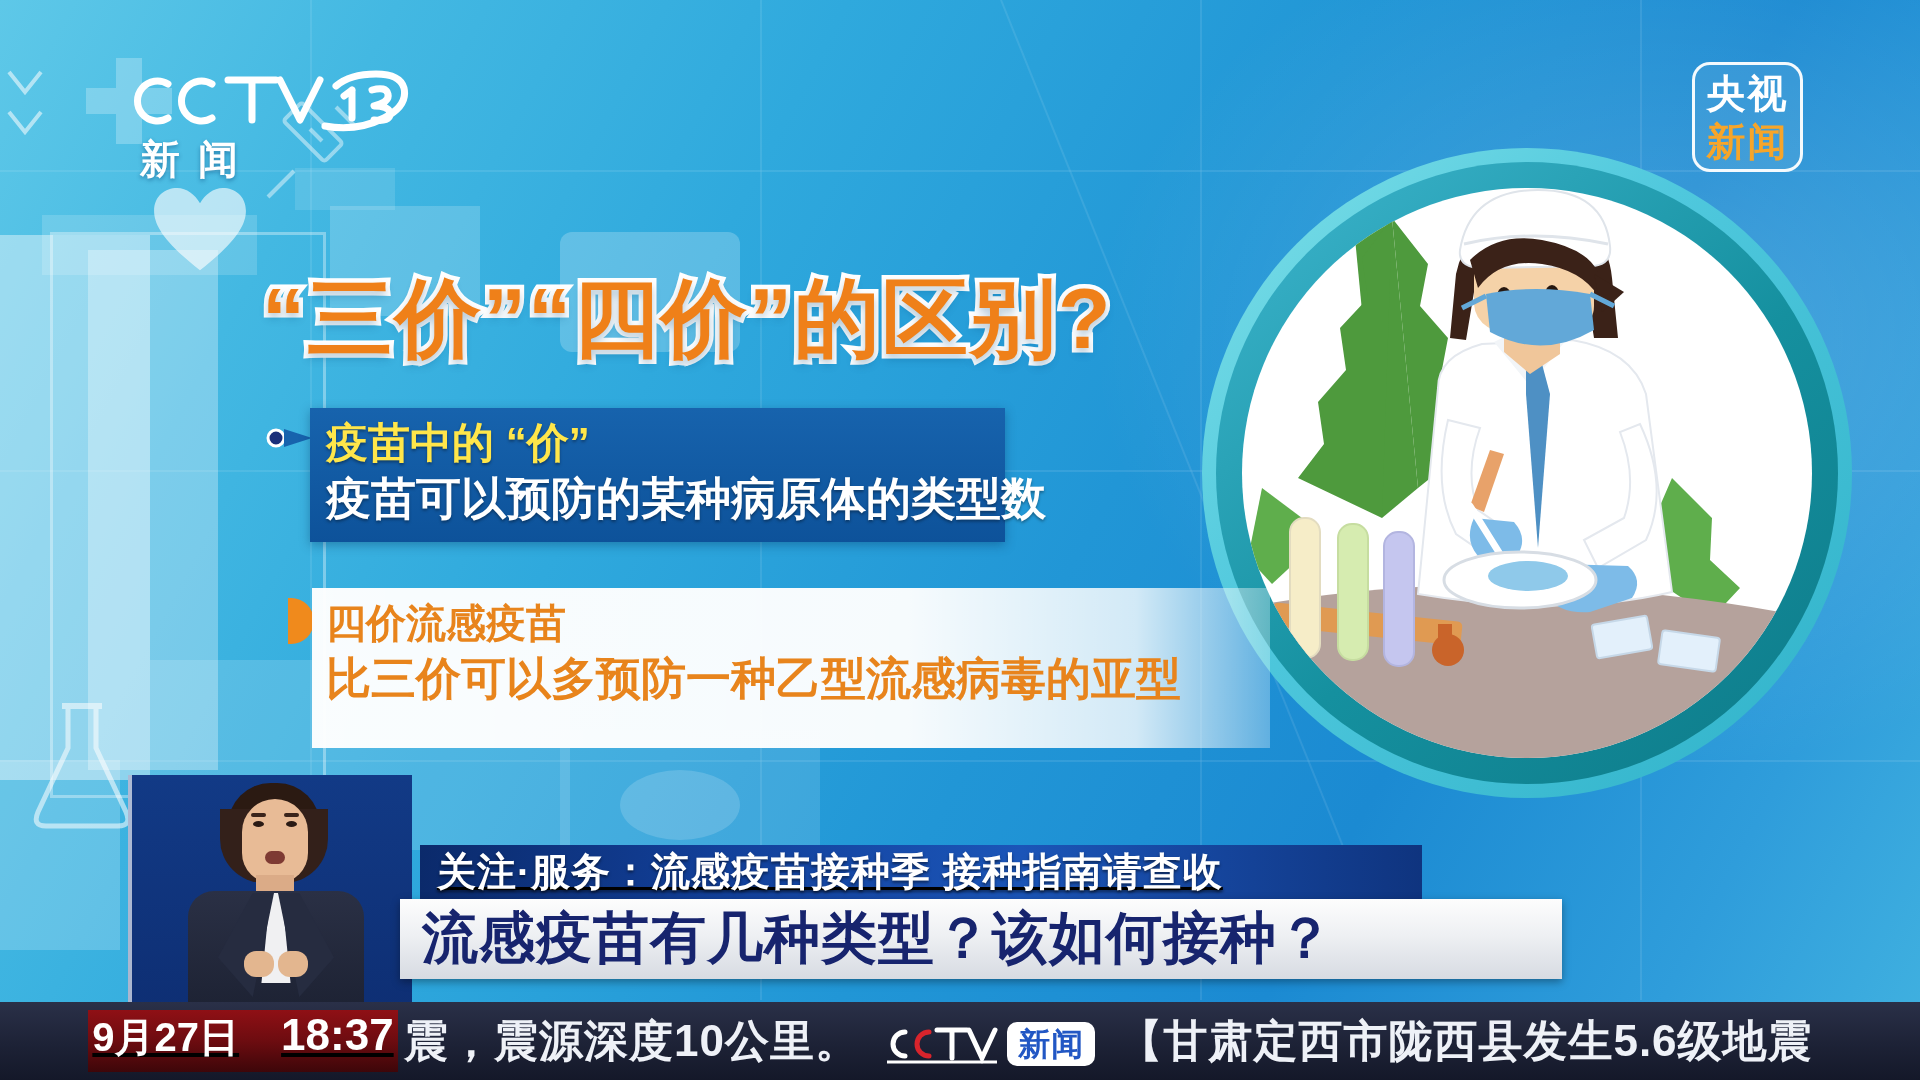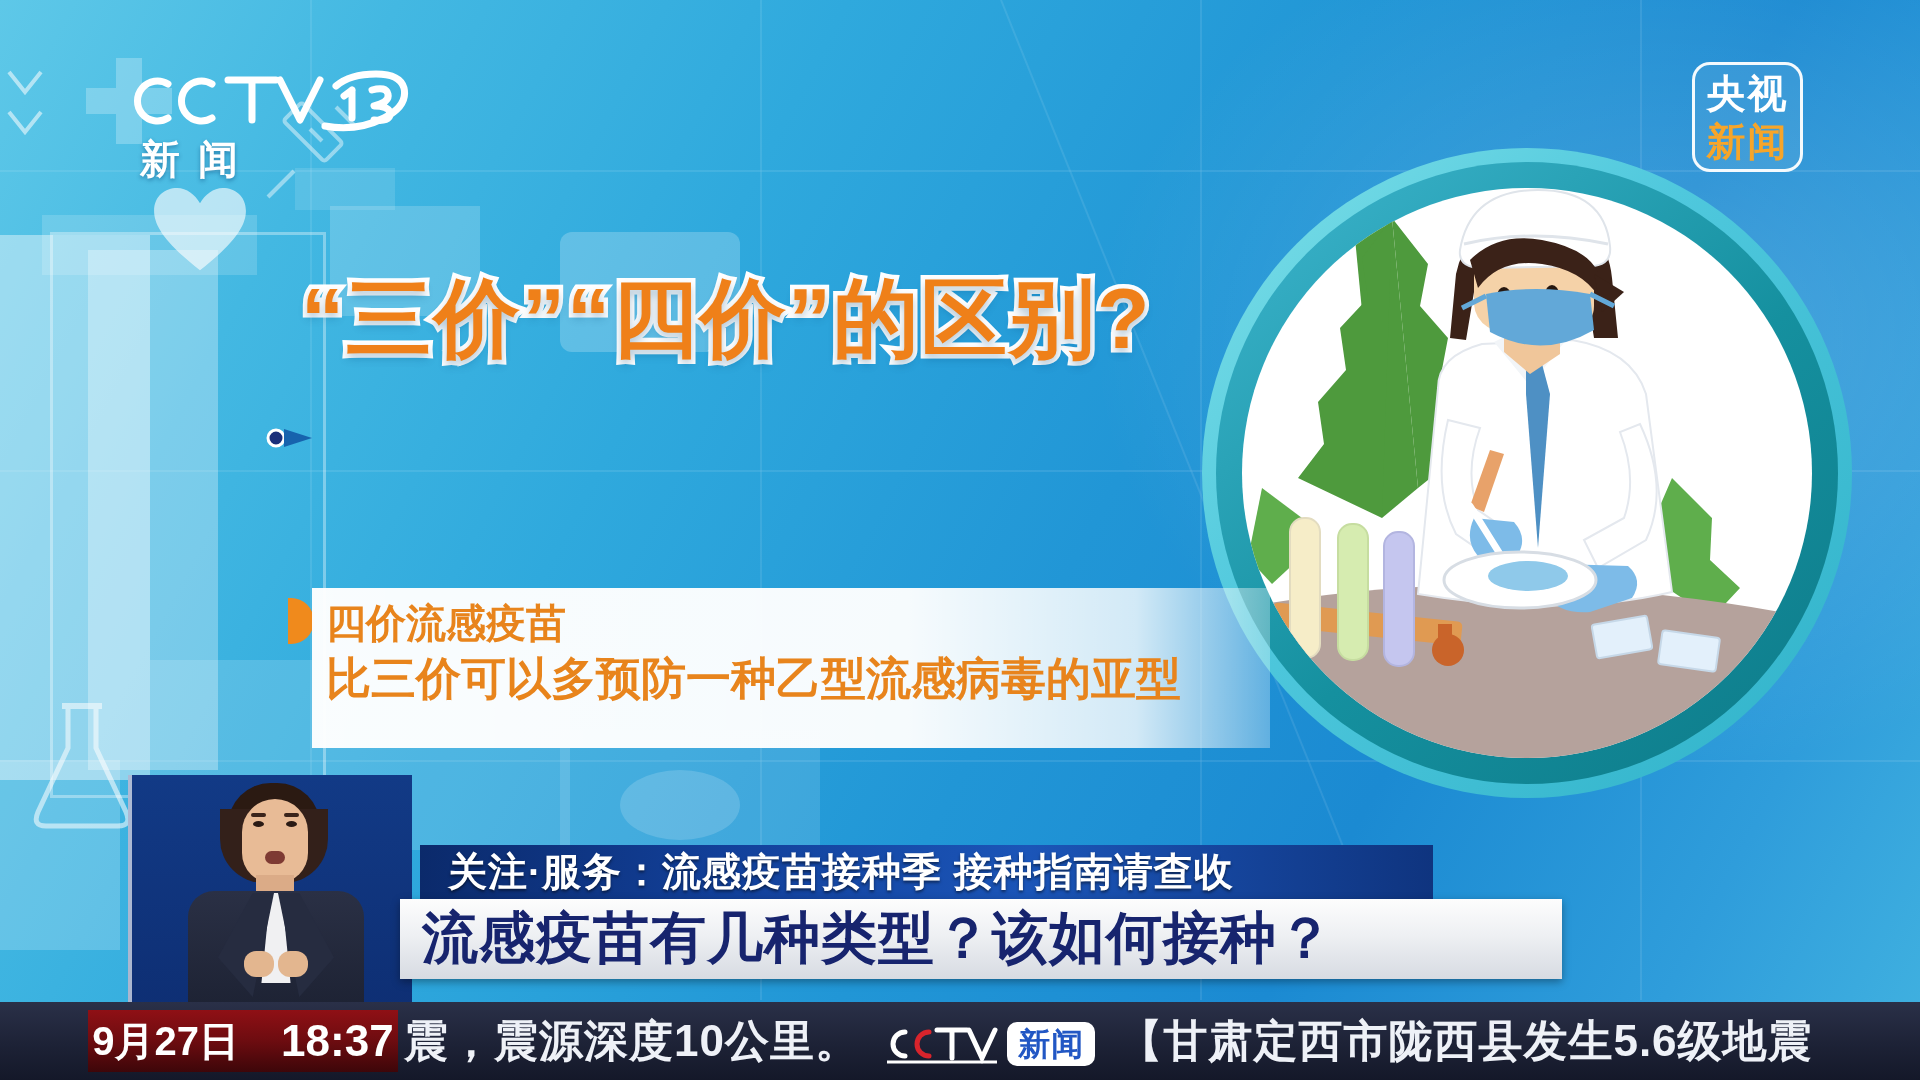--- a/index.html
+++ b/index.html
@@ -60,21 +60,21 @@
     background:linear-gradient(135deg,#7fe0e8 0%,#4fc8dd 40%,#2fb2c9 100%);}
   .ring-mid{position:absolute;inset:14px;border-radius:50%;
     background:linear-gradient(140deg,#3fb6cf 0%,#15909f 55%,#0d7a88 100%);}
   .ring-in{position:absolute;inset:40px;border-radius:50%;background:#ffffff;overflow:hidden;}
 
   
   .headline{position:absolute;left:262px;top:272px;
     font-size:86px;line-height:92px;font-weight:900;letter-spacing:2px;
     color:#ef8019;
     -webkit-text-stroke:9px #ffffff;paint-order:stroke fill;
-    text-shadow:0 5px 9px rgba(0,70,120,.30);white-space:nowrap;margin-left:39px;}
+    text-shadow:0 5px 9px rgba(0,70,120,.30);white-space:nowrap;}
 
   
   .box1{position:absolute;left:310px;top:408px;width:665px;
     background:linear-gradient(180deg,#1763ad 0%,#0d529a 100%);
     padding:8px 14px 14px 16px;box-shadow:0 3px 10px rgba(0,40,80,.35);}
   .box1 .t1{font-size:42px;line-height:54px;font-weight:800;color:#ffe64a;
     text-shadow:0 2px 3px rgba(0,0,0,.35);white-space:nowrap;}
   .box1 .t2{font-size:45px;line-height:58px;font-weight:800;color:#ffffff;
     text-shadow:0 2px 3px rgba(0,0,0,.35);white-space:nowrap;}
   .marker1{position:absolute;left:266px;top:425px;width:46px;height:26px;}
@@ -105,36 +105,36 @@
     clip-path:polygon(40% 0,60% 0,76% 100%,24% 100%);}
   .an-lapelL{position:absolute;left:86px;top:118px;width:56px;height:104px;background:#262c40;
     clip-path:polygon(62% 0,100% 0,62% 100%,0 62%);}
   .an-lapelR{position:absolute;left:146px;top:118px;width:56px;height:104px;background:#262c40;
     clip-path:polygon(0 0,38% 0,100% 62%,38% 100%);}
   .an-hand{position:absolute;top:176px;width:30px;height:26px;background:#e3b68f;border-radius:12px;}
 
   
   .lt-top{position:absolute;left:420px;top:845px;width:985px;height:54px;
     background:linear-gradient(90deg,#0b2a6b 0%,#12409a 30%,#1b55b8 60%,#0f347f 100%);
-    display:flex;align-items:flex-start;padding-left:28px;}
+    display:flex;align-items:flex-start;padding-left:17px;text-decoration:underline;}
   .lt-top span{font-size:39px;font-weight:800;color:#ffffff;letter-spacing:1px;
     text-shadow:0 2px 3px rgba(0,0,0,.5);white-space:nowrap;}
   .lt-main{position:absolute;left:400px;top:899px;width:1140px;height:80px;
     background:linear-gradient(180deg,#fdfdfd 0%,#eef0f3 45%,#d7dbe2 100%);
     display:flex;align-items:center;padding-left:22px;
     box-shadow:0 3px 8px rgba(0,0,0,.35);}
   .lt-main span{font-size:56px;font-weight:900;color:#17246e;letter-spacing:1px;white-space:nowrap;}
 
   
   .ticker{position:absolute;left:0;bottom:0;width:1920px;height:78px;
     background:linear-gradient(180deg,#2a3048 0%,#1d2236 55%,#141829 100%);
     display:flex;align-items:center;overflow:hidden;}
   .tick-date{position:relative;width:310px;height:62px;margin-left:88px;flex:0 0 auto;
     background:linear-gradient(180deg,#8f1015 0%,#6d0c10 50%,#3d0609 100%);
-    display:flex;align-items:center;justify-content:center;gap:14px;}
+    display:flex;align-items:flex-start;justify-content:center;gap:14px;text-decoration:underline;}
   .tick-date .d{font-size:40px;font-weight:700;color:#fff;}
   .tick-date .t{font-size:44px;font-weight:700;color:#fff;margin-left:28px;}
   .tick-text{font-size:44px;font-weight:800;color:#eef1f7;white-space:nowrap;
     margin-left:6px;letter-spacing:1px;}
   .tick-cctv{display:inline-flex;align-items:center;gap:6px;margin:0 10px;vertical-align:middle;}
   .badge-xw{display:inline-block;border:3px solid #fff;border-radius:10px;padding:0 8px;
     font-size:32px;font-weight:800;color:#2257c4;background:#fff;line-height:38px;}
 </style>
 </head>
 <body>
@@ -279,20 +279,24 @@
     </div>
   </div>
 
   <div class="headline">“三价”“四价”的区别?</div>
 
   <svg class="marker1" viewBox="0 0 46 26">
     <circle cx="10" cy="13" r="8" fill="#1a2f7a" stroke="#ffffff" stroke-width="3"></circle>
     <polygon points="18,4 46,13 18,22" fill="#1763ad"></polygon>
   </svg>
 
+  <div class="box1">
+    <div class="t1">疫苗中的 “价”</div>
+    <div class="t2">疫苗可以预防的某种病原体的类型数</div>
+  </div>
 
   <div class="marker2"></div>
 
   <div class="box2">
     <div class="t1">四价流感疫苗</div>
     <div class="t2">比三价可以多预防一种乙型流感病毒的亚型</div>
   </div>
 
   <div class="anchor">
     <div class="an-hair"></div>

